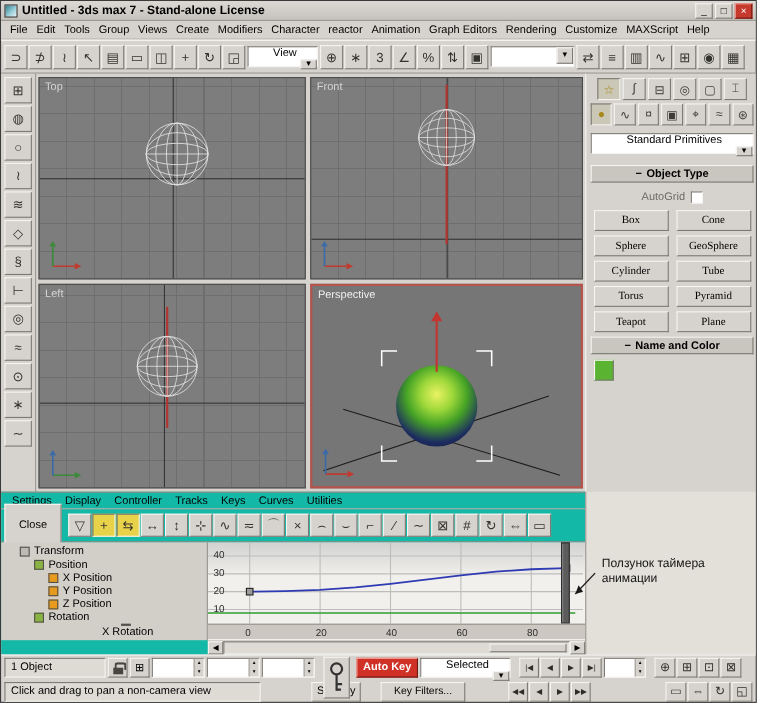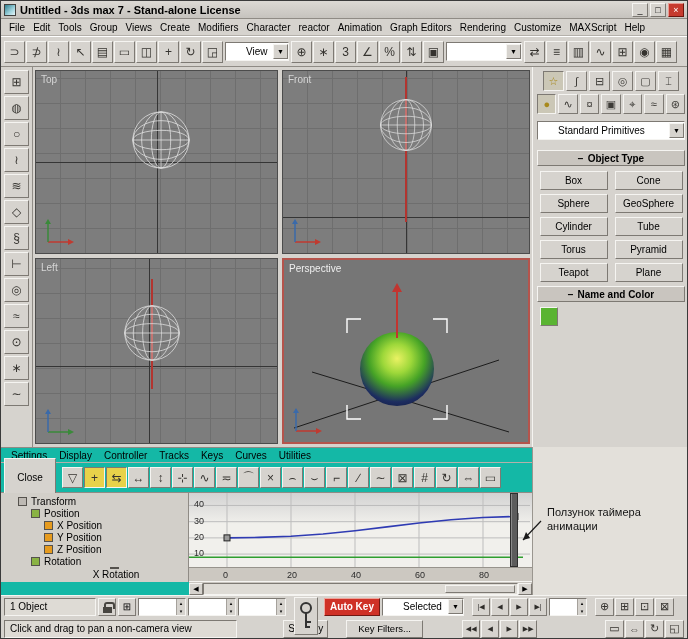--- a/index.html
+++ b/index.html
@@ -19,21 +19,21 @@
   .win-btn.accent { background:#c63a2e; color:#fff; border-color:#e89a92 #6e150e #6e150e #e89a92; }
 
   
   #menubar { position:absolute; left:0; top:18px; width:100%; height:17px; display:flex; align-items:center; padding:0 4px; font-size:10px; border-bottom:1px solid #b4b0aa; background:#d6d3ce; }
   #menubar span { padding:1px 4px; white-space:nowrap; }
 
   
   #toolbar { position:absolute; left:0; top:35px; width:100%; height:31px; display:flex; align-items:center; gap:2px; padding:0 3px; border-top:1px solid #fff; border-bottom:1px solid #8f8b85; }
   .tb-group { display:flex; gap:1px; }
   .tbi { width:21px; height:22px; display:inline-flex; align-items:center; justify-content:center; font-size:12px; color:#35332f; }
-  .dd { height:19px; display:inline-flex; align-items:center; font-size:10px; padding-left:20px; }
+  .dd { height:19px; display:inline-flex; align-items:center; font-size:10px; padding-left:4px;flex-direction:column; }
   .dd .dd-a { margin-left:auto; width:15px; height:15px; font-size:7px; display:inline-flex; align-items:center; justify-content:center; }
 
   
   #ltb { position:absolute; left:0; top:66px; width:32px; height:380px; padding:3px 3px; display:flex; flex-direction:column; gap:2px; background:#d6d3ce; border-right:1px solid #8f8b85; }
   #ltb .tbi { width:25px; height:24px; }
 
   
   #vp-area { position:absolute; left:32px; top:66px; width:499px; height:380px; background:#d6d3ce; }
   .vp { position:absolute; background-color:#7d7d7d; overflow:hidden; border:1px solid #4c4c4c;
         background-image:repeating-linear-gradient(0deg, transparent 0 24px, #6e6e6e 24px 25px),
@@ -57,21 +57,21 @@
   
   #cmd { position:absolute; left:531px; top:66px; width:157px; height:380px; background:#d6d3ce; border-left:1px solid #f5f4f1; padding:4px 4px; }
   .cp-row { display:flex; gap:2px; justify-content:center; margin-bottom:3px; }
   .cp-tab { width:21px; height:20px; display:inline-flex; align-items:center; justify-content:center; font-size:11px; color:#3d3b37; }
   .cp-tab.active { border-color:#7d7973 #f5f4f1 #f5f4f1 #7d7973; background:#cbc7b6; color:#a8891c; }
   #prim-dd { width:100%; margin:4px 0 6px 0; }
   .rollout { height:16px; margin:4px 0 5px 0; background:#c9c5bf; border:1px solid; border-color:#f5f4f1 #7d7973 #7d7973 #f5f4f1; font-size:10px; font-weight:bold; display:flex; align-items:center; justify-content:center; gap:4px; }
   .rollout .minus { font-weight:bold; }
   #autogrid { display:flex; align-items:center; justify-content:center; gap:5px; font-size:10px; color:#6e6b66; height:17px; }
   #autogrid .chk { width:11px; height:11px; }
-  #ot-grid { display:grid; grid-template-columns:68px 68px; gap:4px 7px; justify-content:center; margin-top:3px; }
+  #ot-grid { display:grid; grid-template-columns:68px 68px; gap:4px 7px; justify-content:center; margin-top:3px;font-family:Liberation Serif, serif; }
   .ot-btn { height:19px; font-size:10px; display:flex; align-items:center; justify-content:center; }
   #name-row { display:flex; gap:4px; margin-top:4px; padding:0 3px; }
   #name-field { flex:1; height:19px; font-size:10px; display:flex; align-items:center; padding-left:4px; }
   #name-swatch { width:18px; height:19px; border:1px solid; border-color:#f5f4f1 #7d7973 #7d7973 #f5f4f1; }
 
   
   #trackview { position:absolute; left:0; top:446px; width:531px; height:148px; background:#14b8a6; border-top:1px solid #8f8b85; }
   #tv-menus { height:15px; display:flex; align-items:center; font-size:10px; padding:0 4px; border-bottom:1px solid #b4b0aa; }
   #tv-menus span { padding:0 6px; }
   #tv-toolbar { height:30px; display:flex; align-items:center; gap:1px; padding:0 3px; border-bottom:1px solid #8f8b85; }
@@ -343,20 +343,24 @@
         <span class="cp-tab raised">⊛</span>
       </div>
     <div id="prim-dd" class="dd sunken">
       <span>Standard Primitives</span>
       <span class="dd-a raised">▼</span>
     </div>
     <div class="rollout">
       <span class="minus">−</span>
       <span>Object Type</span>
     </div>
+    <div id="autogrid">
+      <span>AutoGrid</span>
+      <span class="chk sunken"></span>
+    </div>
     <div id="ot-grid">
 
     <span class="ot-btn raised">Box</span>
         <span class="ot-btn raised">Cone</span>
         <span class="ot-btn raised">Sphere</span>
         <span class="ot-btn raised">GeoSphere</span>
         <span class="ot-btn raised">Cylinder</span>
         <span class="ot-btn raised">Tube</span>
         <span class="ot-btn raised">Torus</span>
         <span class="ot-btn raised">Pyramid</span>

